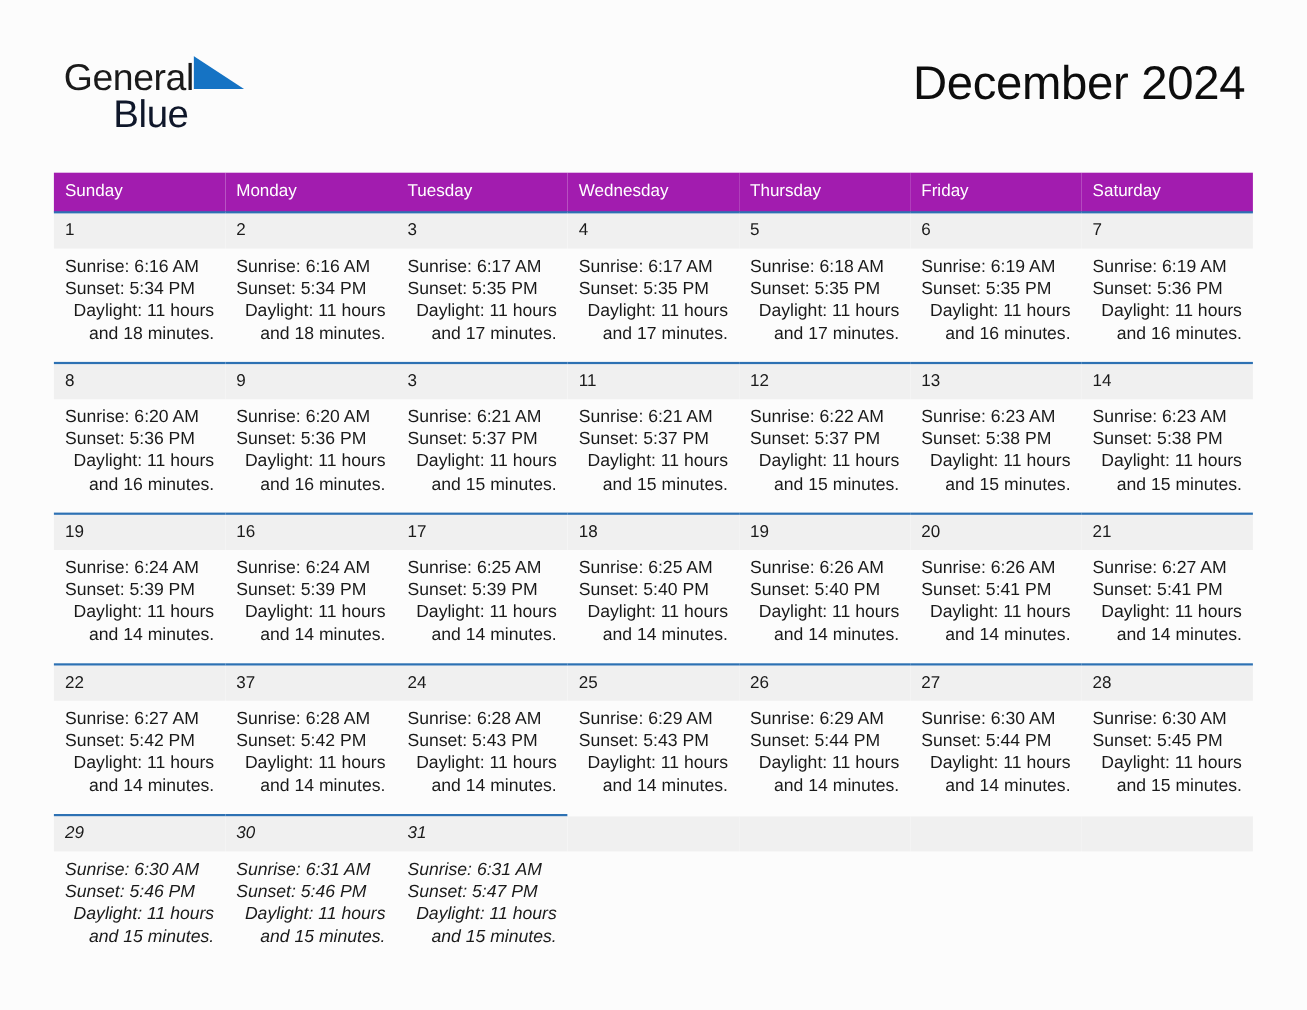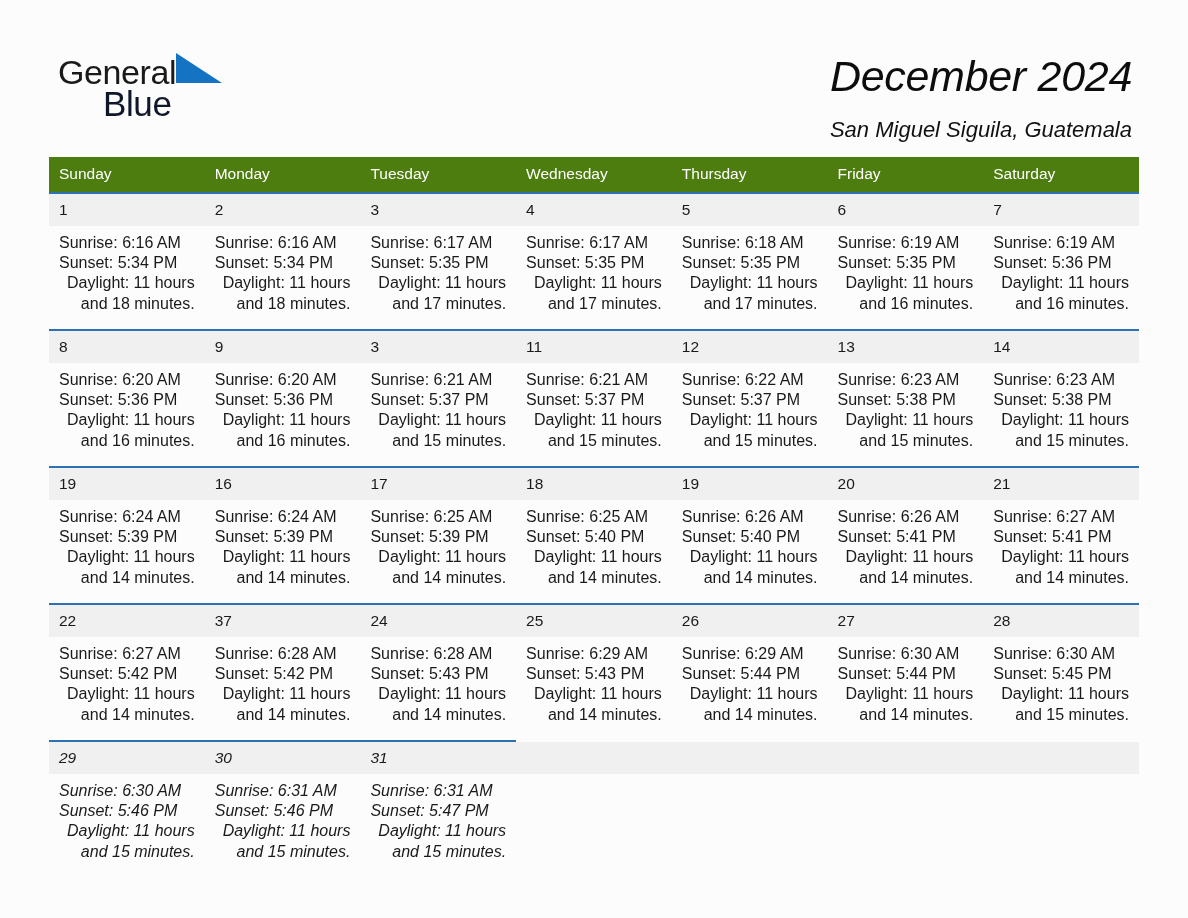--- a/index.html
+++ b/index.html
@@ -63,21 +63,20 @@
     font-size: 35px;
     color: #0f172a;
     letter-spacing: -0.4px;
   }
 
   .title-wrap {
     position: absolute;
     right: 56px;
     top: 50px;
     text-align: center;
-    font-style: italic;
   }
   .page-title {
     font-size: 43px;
     line-height: 52px;
     font-weight: 400;
     color: #0d0d0d;
     letter-spacing: -0.3px;
     white-space: nowrap;
   }
   .page-subtitle {
@@ -95,21 +94,21 @@
     left: 49px;
     top: 157px;
     width: 1090px;
     border-collapse: collapse;
     table-layout: fixed;
   }
   .calendar col {
     width: 155.7px;
   }
   thead th {
-    background: #4d7c0f;
+    background: #a21caf;
     color: #ffffff;
     font-size: 15.5px;
     font-weight: 400;
     text-align: left;
     padding: 8px 0 9px 10px;
     height: 18px;
     border: none;
   }
   tbody tr {
     height: 135px;
@@ -166,21 +165,20 @@
       <div class="brand-line1">
         <span class="brand-general">General</span><span class="brand-tri"><svg width="46" height="30" viewBox="0 0 46 30">
               <polygon points="0,0 46,30 0,30" fill="#1573c4"></polygon>
             </svg></span>
       </div>
       <div class="brand-line2">Blue</div>
     </div>
 
     <div class="title-wrap">
       <div class="page-title">December 2024</div>
-      <div class="page-subtitle">San Miguel Siguila, Guatemala</div>
     </div>
 
   </div>
 
   <table class="calendar">
     <colgroup>
       <col>
         <col>
         <col>
         <col>

